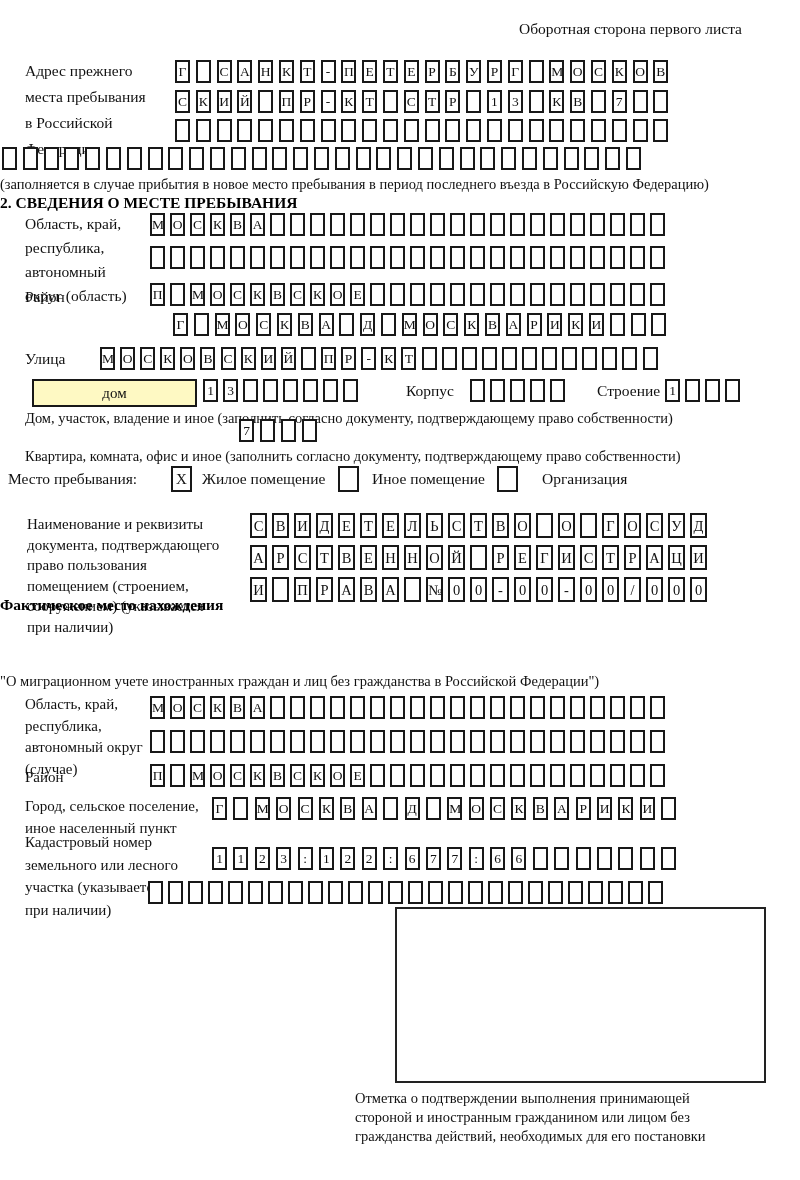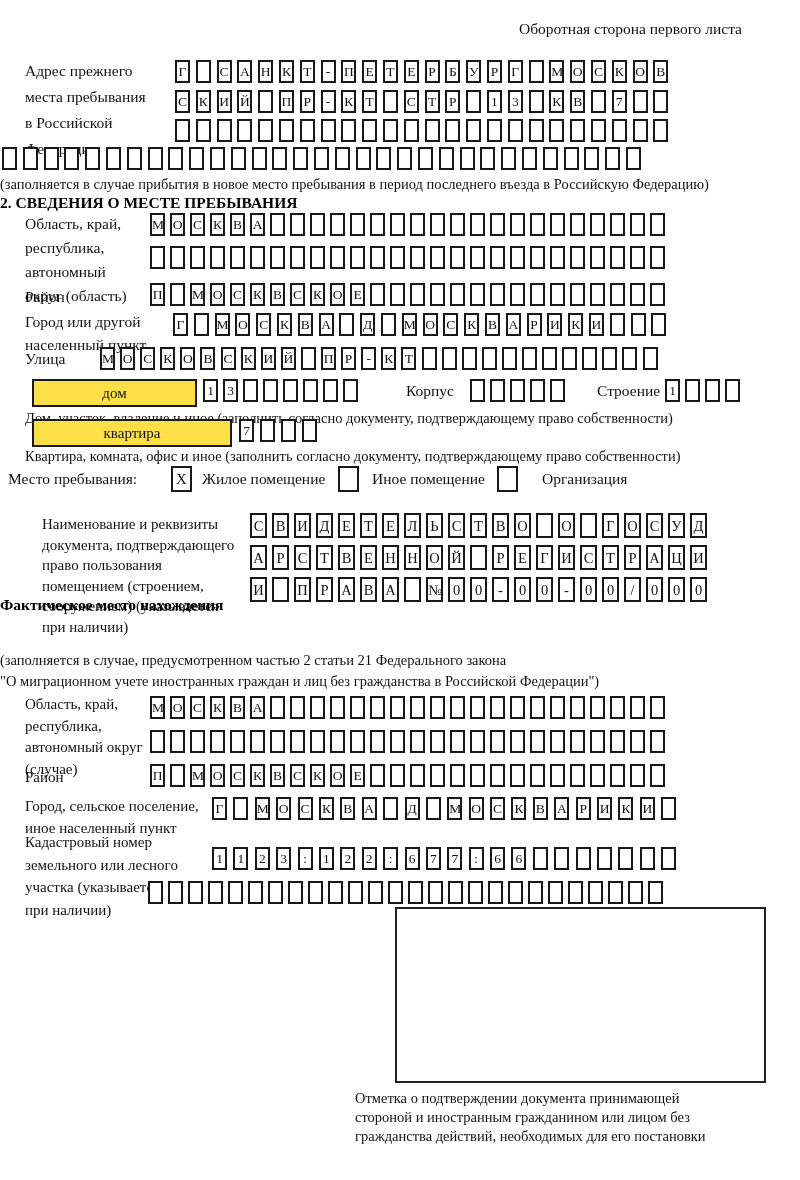--- a/index.html
+++ b/index.html
@@ -15,21 +15,21 @@
   .boxrow { position:absolute; display:flex; }
   .cbox {
     flex:0 0 auto; display:inline-block;
     width:15px; height:23px; border:2px solid #181818;
     font-size:13.5px; line-height:20px; text-align:center; color:#111;
     background:#fff;
   }
   .lg .cbox { width:17px; height:25px; font-size:14.5px; line-height:22px; }
   .rectlabel {
     position:absolute; border:2px solid #181818; height:28px;
-    font-size:15px; line-height:25px; text-align:center; color:#111; background:#fde047;
+    font-size:15px; line-height:25px; text-align:center; color:#111; background:#fef9c3;
   }
   .chk {
     position:absolute; width:21px; height:26px; border:2px solid #181818;
     font-size:15px; line-height:23px; text-align:center; color:#111; background:#fff;
   }
   .bigbox { position:absolute; border:2px solid #222; background:#fff; }
 </style>
 </head>
 <body>
 
@@ -244,24 +244,20 @@
       <span class="cbox"></span>
       <span class="cbox"></span>
       <span class="cbox"></span>
       <span class="cbox"></span>
       <span class="cbox"></span>
       <span class="cbox"></span>
       <span class="cbox"></span>
       <span class="cbox"></span>
     </div>
 
-  <div class="abs lbl lines" style="left:25px;top:310px;line-height:23px">
-    <div>Город или другой</div>
-    <div>населенный пункт</div>
-  </div>
   <div class="boxrow" style="left:173px;top:313px;gap:5.8px">
       <span class="cbox">Г</span>
       <span class="cbox"></span>
       <span class="cbox">М</span>
       <span class="cbox">О</span>
       <span class="cbox">С</span>
       <span class="cbox">К</span>
       <span class="cbox">В</span>
       <span class="cbox">А</span>
       <span class="cbox"></span>
@@ -337,40 +333,37 @@
     </div>
   <div class="abs lbl" style="left:597px;top:382px">Строение</div>
   <div class="boxrow" style="left:665px;top:379px;gap:5px">
       <span class="cbox">1</span>
       <span class="cbox"></span>
       <span class="cbox"></span>
       <span class="cbox"></span>
     </div>
   <div class="abs cap" style="left:25px;top:410px">Дом, участок, владение и иное (заполнить согласно документу, подтверждающему право собственности)</div>
 
-  <div class="rectlabel" style="left:32px;top:419px;width:200px">
-    <span>квартира</span>
-  </div>
   <div class="boxrow" style="left:239px;top:419px;gap:6px">
       <span class="cbox">7</span>
       <span class="cbox"></span>
       <span class="cbox"></span>
       <span class="cbox"></span>
     </div>
   <div class="abs cap" style="left:25px;top:448px">Квартира, комната, офис и иное (заполнить согласно документу, подтверждающему право собственности)</div>
 
   <div class="abs lbl" style="left:8px;top:470px">Место пребывания:</div>
   <div class="chk" style="left:171px;top:466px">X</div>
   <div class="abs lbl" style="left:202px;top:470px">Жилое помещение</div>
   <div class="chk" style="left:338px;top:466px"></div>
   <div class="abs lbl" style="left:372px;top:470px">Иное помещение</div>
   <div class="chk" style="left:497px;top:466px"></div>
   <div class="abs lbl" style="left:542px;top:470px">Организация</div>
 
-  <div class="abs lbl lines" style="left:42px;top:514px;line-height:20.5px;font-size:15px">
+  <div class="abs lbl lines" style="left:27px;top:514px;line-height:20.5px;font-size:15px">
     <div>Наименование и реквизиты</div>
     <div>документа, подтверждающего</div>
     <div>право пользования</div>
     <div>помещением (строением,</div>
     <div>сооружением) (указывается</div>
     <div>при наличии)</div>
   </div>
   <div class="boxrow lg" style="left:250px;top:513px;gap:5px">
       <span class="cbox">С</span>
       <span class="cbox">В</span>
@@ -435,21 +428,20 @@
       <span class="cbox">-</span>
       <span class="cbox">0</span>
       <span class="cbox">0</span>
       <span class="cbox">/</span>
       <span class="cbox">0</span>
       <span class="cbox">0</span>
       <span class="cbox">0</span>
     </div>
 
   <div class="abs bold center" style="left:0;top:596px;width:800px;font-size:15.5px">Фактическое место нахождения</div>
-  <div class="abs cap center" style="left:0;top:652px;width:800px">(заполняется в случае, предусмотренном частью 2 статьи 21 Федерального закона</div>
   <div class="abs cap center" style="left:0;top:673px;width:800px">"О миграционном учете иностранных граждан и лиц без гражданства в Российской Федерации")</div>
 
   <div class="abs lbl lines" style="left:25px;top:694px;line-height:21.5px;font-size:15px">
     <div>Область, край,</div>
     <div>республика,</div>
     <div>автономный округ</div>
     <div>(случае)</div>
   </div>
   <div class="boxrow" style="left:150px;top:696px;gap:5px">
       <span class="cbox">М</span>
@@ -621,18 +613,18 @@
       <span class="cbox"></span>
       <span class="cbox"></span>
       <span class="cbox"></span>
       <span class="cbox"></span>
       <span class="cbox"></span>
       <span class="cbox"></span>
     </div>
 
   <div class="bigbox" style="left:395px;top:907px;width:371px;height:176px"></div>
   <div class="abs cap lines center" style="left:355px;top:1089px;width:435px;line-height:19px">
-    <div>Отметка о подтверждении документа принимающей</div>
+    <div>Отметка о подтверждении выполнения принимающей</div>
     <div>стороной и иностранным гражданином или лицом без</div>
     <div>гражданства действий, необходимых для его постановки</div>
   </div>
 
 </div>
 
 </body></html>

